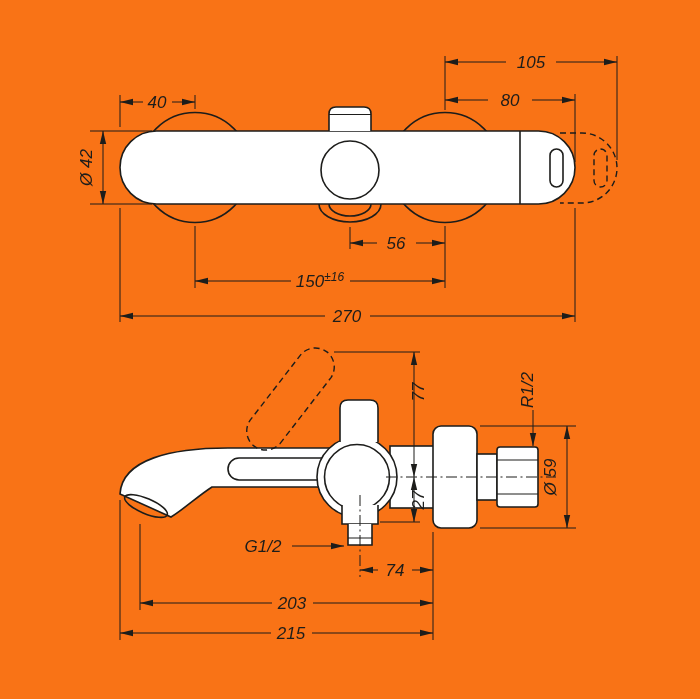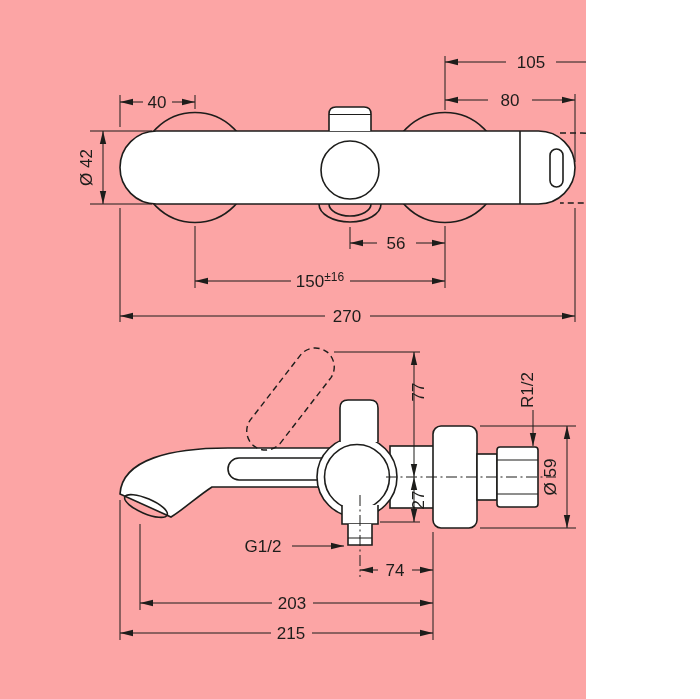--- a/index.html
+++ b/index.html
@@ -1,16 +1,16 @@
 <!DOCTYPE html>
 <html><head>
 <meta charset="utf-8">
 <style>
   html,body{margin:0;padding:0;background:#ffffff;}
-  #stage{position:relative;width:586px;height:699px;background:#fca5a5;overflow:hidden;}
+  #stage{position:relative;width:700px;height:699px;background:#f97316;overflow:hidden;font-style:italic;}
   svg{display:block;}
   .fw  { fill:#ffffff; stroke:#1d1d1b; stroke-width:1.6; }
   .ln  { fill:none;    stroke:#1d1d1b; stroke-width:1.6; }
   .thin{ fill:none;    stroke:#1d1d1b; stroke-width:1;   }
   .dash{ fill:none;    stroke:#1d1d1b; stroke-width:1.4; stroke-dasharray:6 4; }
   .cl  { fill:none;    stroke:#1d1d1b; stroke-width:1;   stroke-dasharray:11 3.5 2 3.5; }
   .dimtxt{ font-family:"Liberation Sans", sans-serif; font-size:17px; fill:#1d1d1b; }
   .sup { font-size:12px; }
 </style>
 </head>

